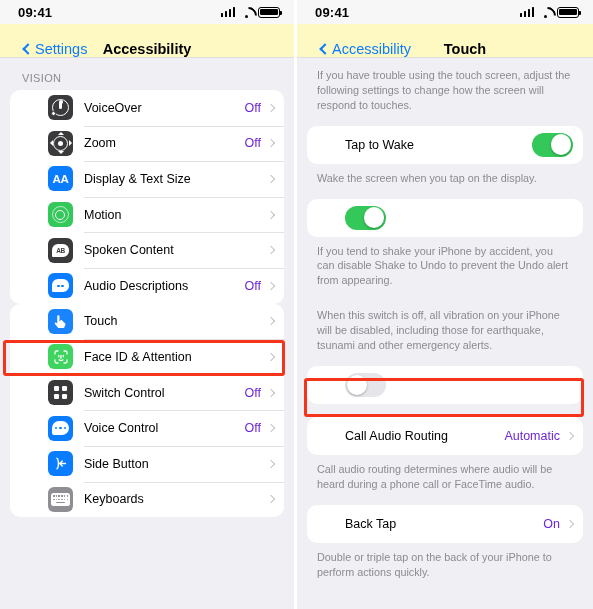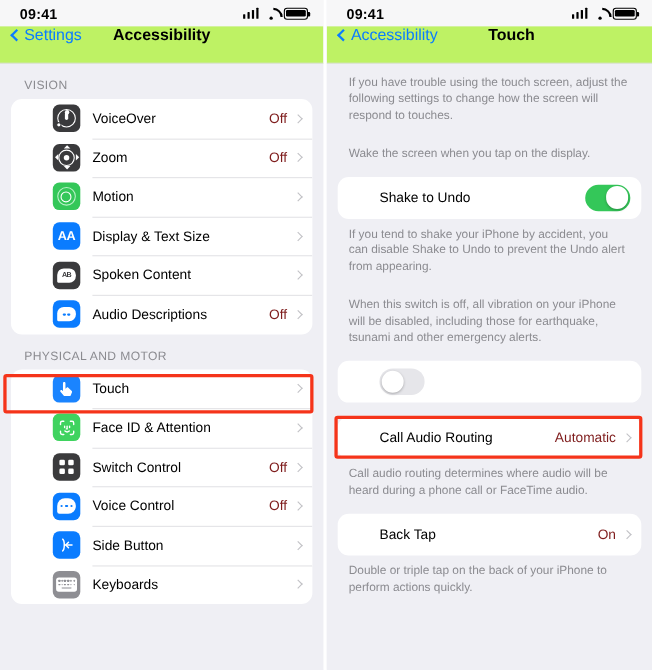--- a/index.html
+++ b/index.html
@@ -38,23 +38,23 @@
   .wifi::after {
     content: ""; position: absolute; left: 5px; top: 7.5px;
     width: 3px; height: 3px; border-radius: 50%; background: #000;
   }
   .batt { width: 22px; height: 11px; border: 1.3px solid #000; border-radius: 3px; position: relative; padding: 1.3px; }
   .batt::after { content: ""; position: absolute; right: -3px; top: 3.4px; width: 1.6px; height: 4px; background: #000; border-radius: 0 1px 1px 0; }
   .batt span { display: block; height: 100%; background: #000; border-radius: 1.2px; }
 
   
   .navbar {
-    height: 34px; background: #bef264;
-    display: flex; align-items: flex-start; position: relative;
-    padding-left: 8px;
+    height: 34px; background: #fef9c3;
+    display: flex; align-items: flex-end; position: relative;
+    padding-left: 21px;
     border-bottom: .5px solid #dededf;
   }
   .nav-back { display: flex; align-items: center; gap: 3px; color: #0a7cff; cursor: pointer; }
   .nav-chev {
     width: 8px; height: 8px; border-left: 2.3px solid #0a7cff; border-bottom: 2.3px solid #0a7cff;
     transform: rotate(45deg); margin-left: 3px;
   }
   .nav-back-label { font-size: 14.5px; color: #0a7cff; }
   .nav-title {
     position: absolute; left: 0; right: 0; text-align: center;
@@ -76,21 +76,21 @@
   .row {
     display: flex; align-items: center; height: 35.6px;
     padding: 0 10px 0 10px; position: relative; cursor: pointer;
   }
   .row + .row::before {
     content: ""; position: absolute; left: 46px; right: 0; top: 0; height: .5px; background: #e3e3e6;
   }
   .ic { width: 25px; height: 25px; border-radius: 6px; flex: 0 0 25px; position: relative;
         display: flex; align-items: center; justify-content: center; overflow: hidden; }
   .row-label { font-size: 12.5px; color: #000; margin-left: 11px; flex: 1; }
-  .row-value { font-size: 12.5px; color: #7f1d1d; margin-right: 7px; }
+  .row-value { font-size: 12.5px; color: #6d28d9; margin-right: 7px; }
   .chev { width: 6px; height: 6px; border-right: 1.7px solid #c2c2c6; border-top: 1.7px solid #c2c2c6; transform: rotate(45deg); }
 
   
   .desc { font-size: 10.8px; color: #8b8b90; line-height: 1.38; padding: 7px 20px 0 20px; }
   .desc.top { padding-top: 10px; }
   .row.tall { height: 38px; }
   .toggle { width: 41px; height: 24px; border-radius: 12px; position: relative; flex: 0 0 41px; cursor: pointer; }
   .toggle.on { background: #34c759; }
   .toggle.off { background: #e6e6ea; }
   .knob { position: absolute; top: 1.8px; width: 20.4px; height: 20.4px; border-radius: 50%; background: #fff;
@@ -212,29 +212,29 @@
               <i class="zarrow d"></i>
               <i class="zarrow l"></i>
               <i class="zarrow r"></i>
           </span>
           <span class="row-label">Zoom</span>
           <span class="row-value">Off</span>
           <span class="chev"></span>
         </div>
 
         <div class="row">
+          <span class="ic ic-aa">AA</span>
+          <span class="row-label">Display &amp; Text Size</span>
+          <span class="row-value"></span>
+          <span class="chev"></span>
+        </div>
+
+        <div class="row">
           <span class="ic ic-motion"></span>
           <span class="row-label">Motion</span>
-          <span class="row-value"></span>
-          <span class="chev"></span>
-        </div>
-
-        <div class="row">
-          <span class="ic ic-aa">AA</span>
-          <span class="row-label">Display &amp; Text Size</span>
           <span class="row-value"></span>
           <span class="chev"></span>
         </div>
 
         <div class="row">
           <span class="ic ic-spoken">
               <span class="bubble">
                 <b>AB</b>
               </span>
             </span>
@@ -251,21 +251,20 @@
                   <i></i>
                 </span>
               </span>
           </span>
           <span class="row-label">Audio Descriptions</span>
           <span class="row-value">Off</span>
           <span class="chev"></span>
         </div>
       </div>
 
-      <div class="group-header">PHYSICAL AND MOTOR</div>
       <div class="card">
 
         <div class="row">
           <span class="ic ic-touch">
             <svg viewBox="0 0 24 24" fill="#fff">
                 <path d="M9 3.2c.9 0 1.6.7 1.6 1.6v7.1l1.5-1.4c.6-.6 1.6-.6 2.2 0l4.4 4.3c.4.4.5 1 .3 1.5l-1.7 4.1c-.2.5-.7.8-1.2.8H9.6c-.4 0-.8-.2-1.1-.5l-4.3-5c-.5-.6-.4-1.5.2-2 .5-.4 1.3-.4 1.8.1l1.2 1.2V4.8c0-.9.7-1.6 1.6-1.6z"></path>
               </svg>
           </span>
           <span class="row-label">Touch</span>
           <span class="row-value"></span>
@@ -384,26 +383,33 @@
         <span class="nav-back-label">Accessibility</span>
       </div>
       <div class="nav-title">Touch</div>
     </div>
 
     <div class="body">
 
       <div class="desc top">If you have trouble using the touch screen, adjust the following settings to change how the screen will respond to touches.</div>
       <div class="spacer"></div>
 
+      <div class="card">
+        <div class="row tall">
+          <span class="row-label">Tap to Wake</span>
+          <span class="toggle on">
+              <span class="knob"></span>
+            </span>
+        </div>
+      </div>
       <div class="desc">Wake the screen when you tap on the display.</div>
       <div class="spacer"></div>
 
       <div class="card">
         <div class="row tall">
-          <span class="row-label">Shake to Undo</span>
           <span class="toggle on">
               <span class="knob"></span>
             </span>
         </div>
       </div>
       <div class="desc">If you tend to shake your iPhone by accident, you can disable Shake to Undo to prevent the Undo alert from appearing.</div>
       <div class="spacer"></div>
 
       <div class="desc">When this switch is off, all vibration on your iPhone will be disabled, including those for earthquake, tsunami and other emergency alerts.</div>
       <div class="spacer"></div>

